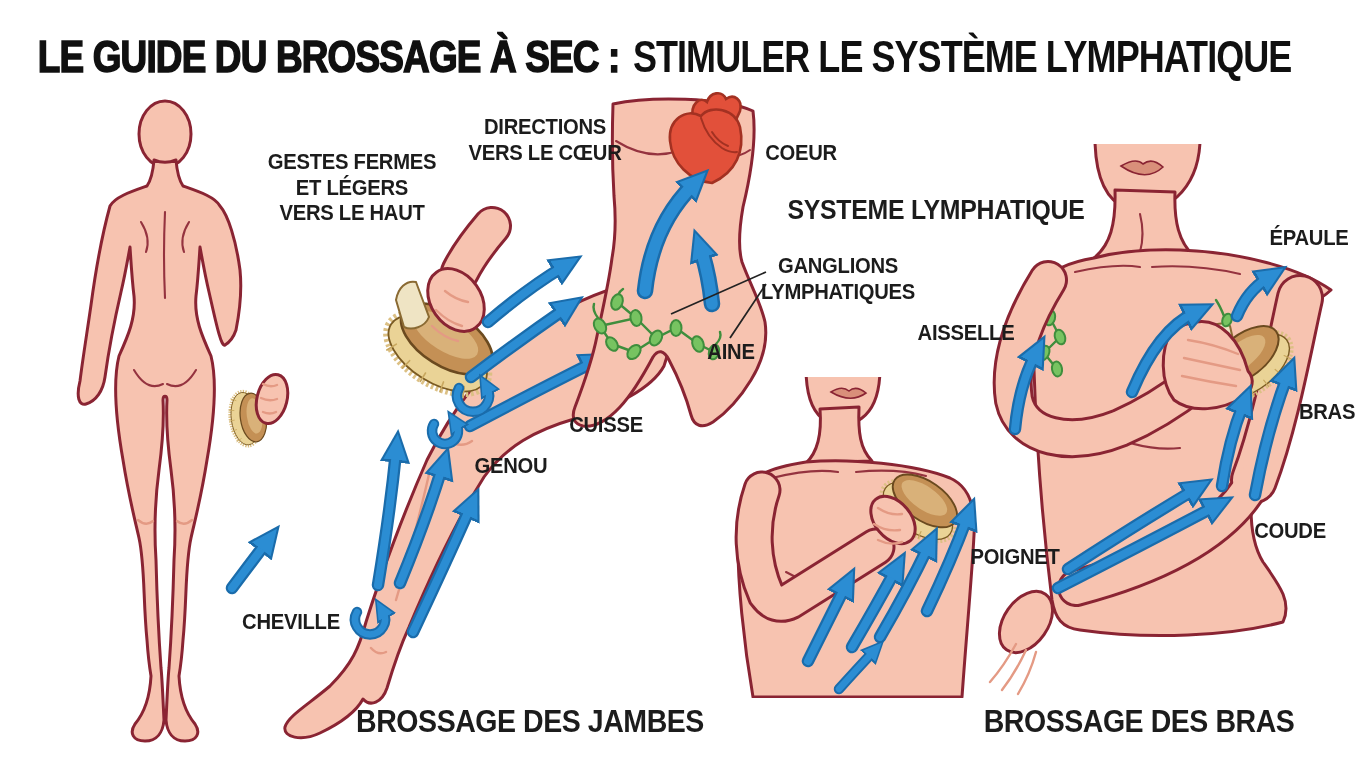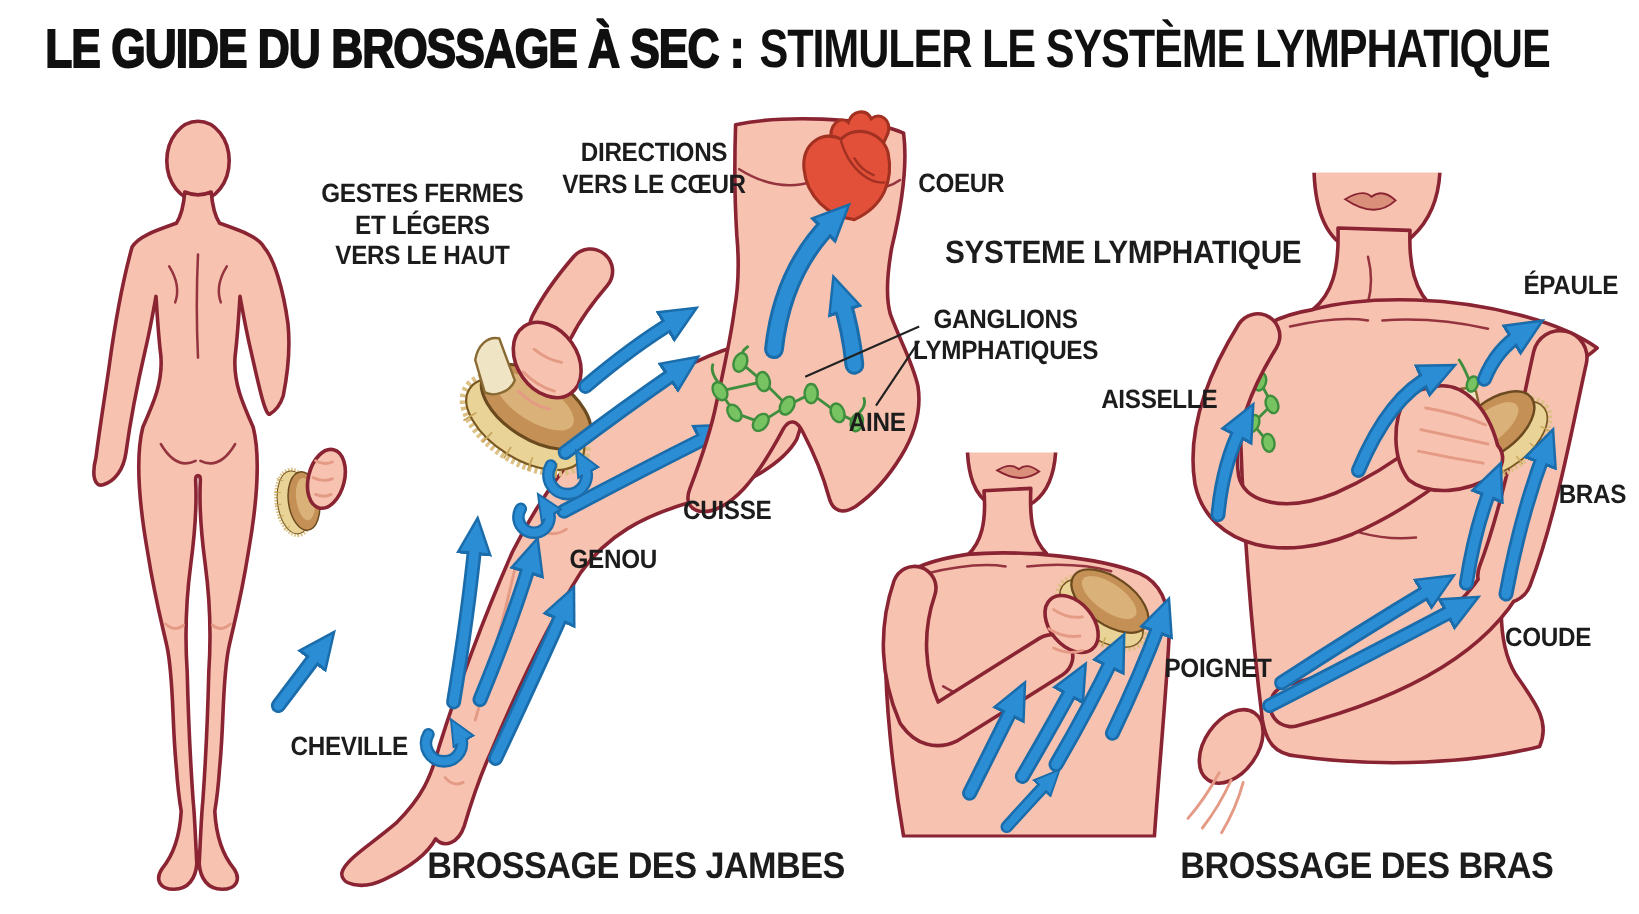--- a/index.html
+++ b/index.html
@@ -1,21 +1,21 @@
 <!DOCTYPE html>
 <html style="--text: #1c1c1c; --skin: #f7c3b0; --skin-shadow: #e49a84; --outline: #8a2433; --arrow: #2b8dd3; --arrow-dark: #1a6cab; --green: #77c361; --green-dark: #3f8e3d; --heart: #e2503a; --heart-dark: #a33122; --wood: #c49055; --wood-light: #d9b179; --bristle: #ead396; --bristle-edge: #dcc084; --brush-outline: #6b4a1f; --strap: #efe4c4; --lips: #d98f7a;"><head>
 <meta charset="utf-8">
 <style>
   html,body{margin:0;padding:0;background:#fff;}
   #canvas{position:relative;width:1366px;height:762px;background:#ffffff;overflow:hidden;
           font-family:"Liberation Sans",sans-serif;}
   #art{position:absolute;left:0;top:0;}
 
   
-  .title{position:absolute;left:0;right:0;top:18px;margin:0;display:flex;justify-content:center;
+  .title{position:absolute;left:0;right:0;top:18px;margin:16px;display:flex;justify-content:center;
          gap:14px;color:#101010;font-family:"Liberation Sans",sans-serif;font-size:45px;line-height:1.0;
          white-space:nowrap;}
   .t1{display:inline-block;font-weight:700;transform:scaleX(.82);transform-origin:right center;
       -webkit-text-stroke:1.6px #101010;letter-spacing:-1px;}
   .t2{display:inline-block;font-weight:700;transform:scaleX(.80);transform-origin:left center;
       letter-spacing:-1.2px;}
 
   
   .lbl{position:absolute;transform:translate(-50%,-50%) scaleX(.92);color:var(--text,#1c1c1c);
        font-weight:700;font-size:22px;line-height:1.16;text-align:center;white-space:pre-line;

